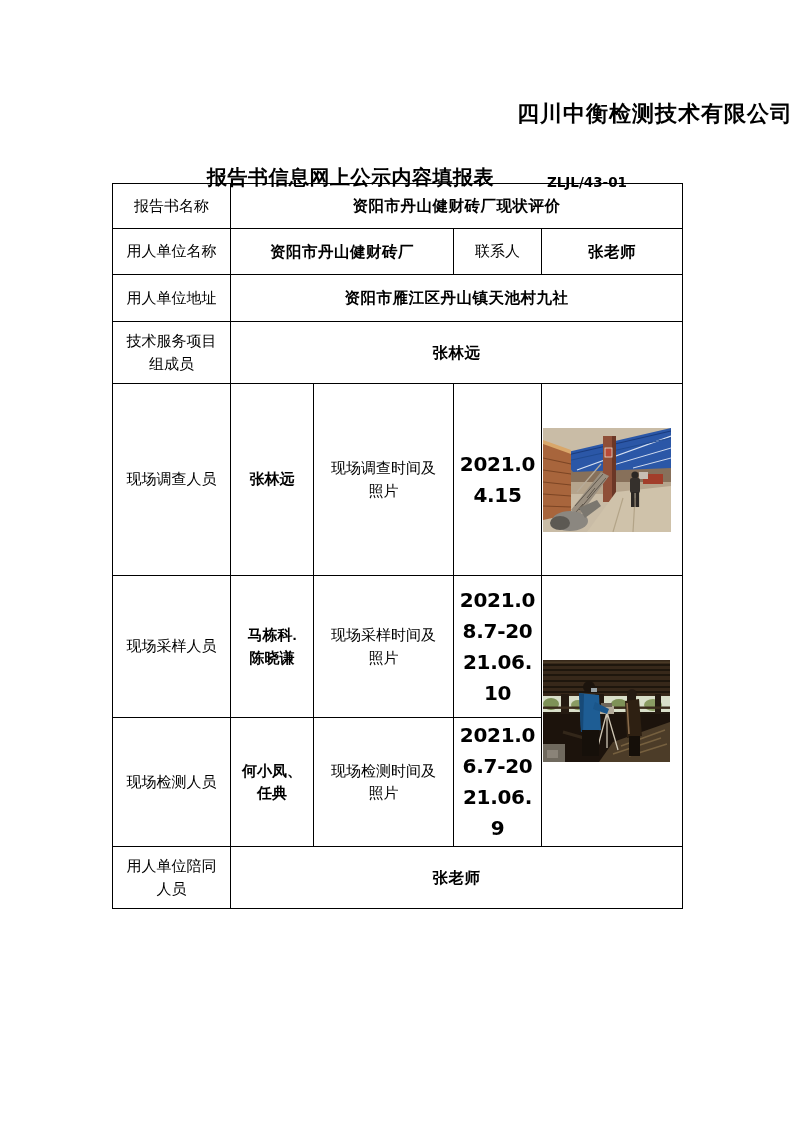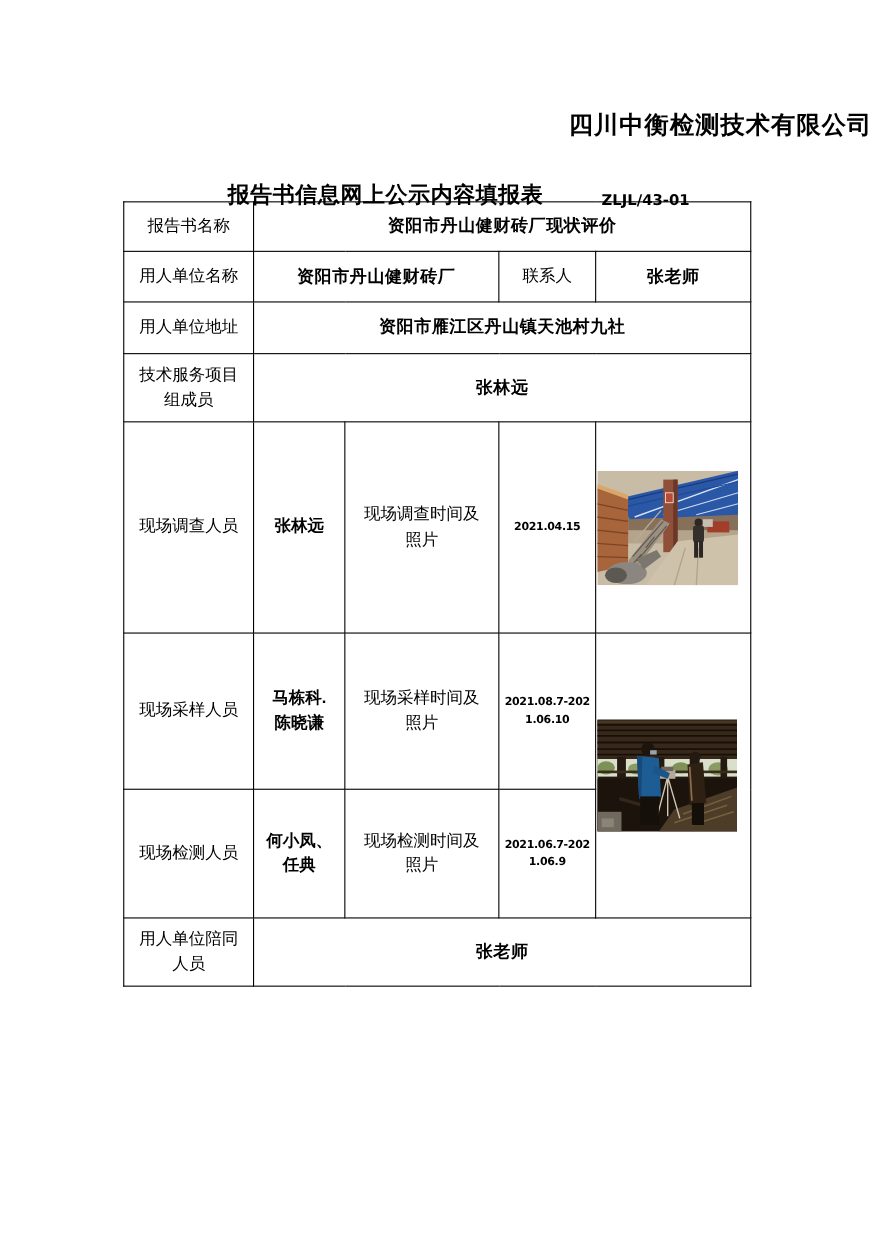--- a/index.html
+++ b/index.html
@@ -64,21 +64,21 @@
     line-height: 1.5;
   }
   td.lbl   { padding: 2px 12px; font-weight: normal; }
   td.val   { padding: 2px 10px; font-weight: bold; font-size: 15.5px; letter-spacing: 0.5px; text-align: center; }
   td.names { padding: 2px 10px; font-weight: bold; font-size: 15px; }
   td.time-lbl { padding: 2px 14px; font-weight: normal; }
   td.date  {
     padding: 2px 3px;
     font-weight: bold;
     font-family: "DejaVu Sans", sans-serif;
-    font-size: 10px;
+    font-size: 20px;
     letter-spacing: -0.3px;
     word-break: break-all;
     line-height: 1.55;
   }
   td.photo-cell {
     padding: 0;
     text-align: left;
     vertical-align: middle;
   }
   td.photo-cell svg { display: inline-block; vertical-align: middle; margin-left: 1px; }

